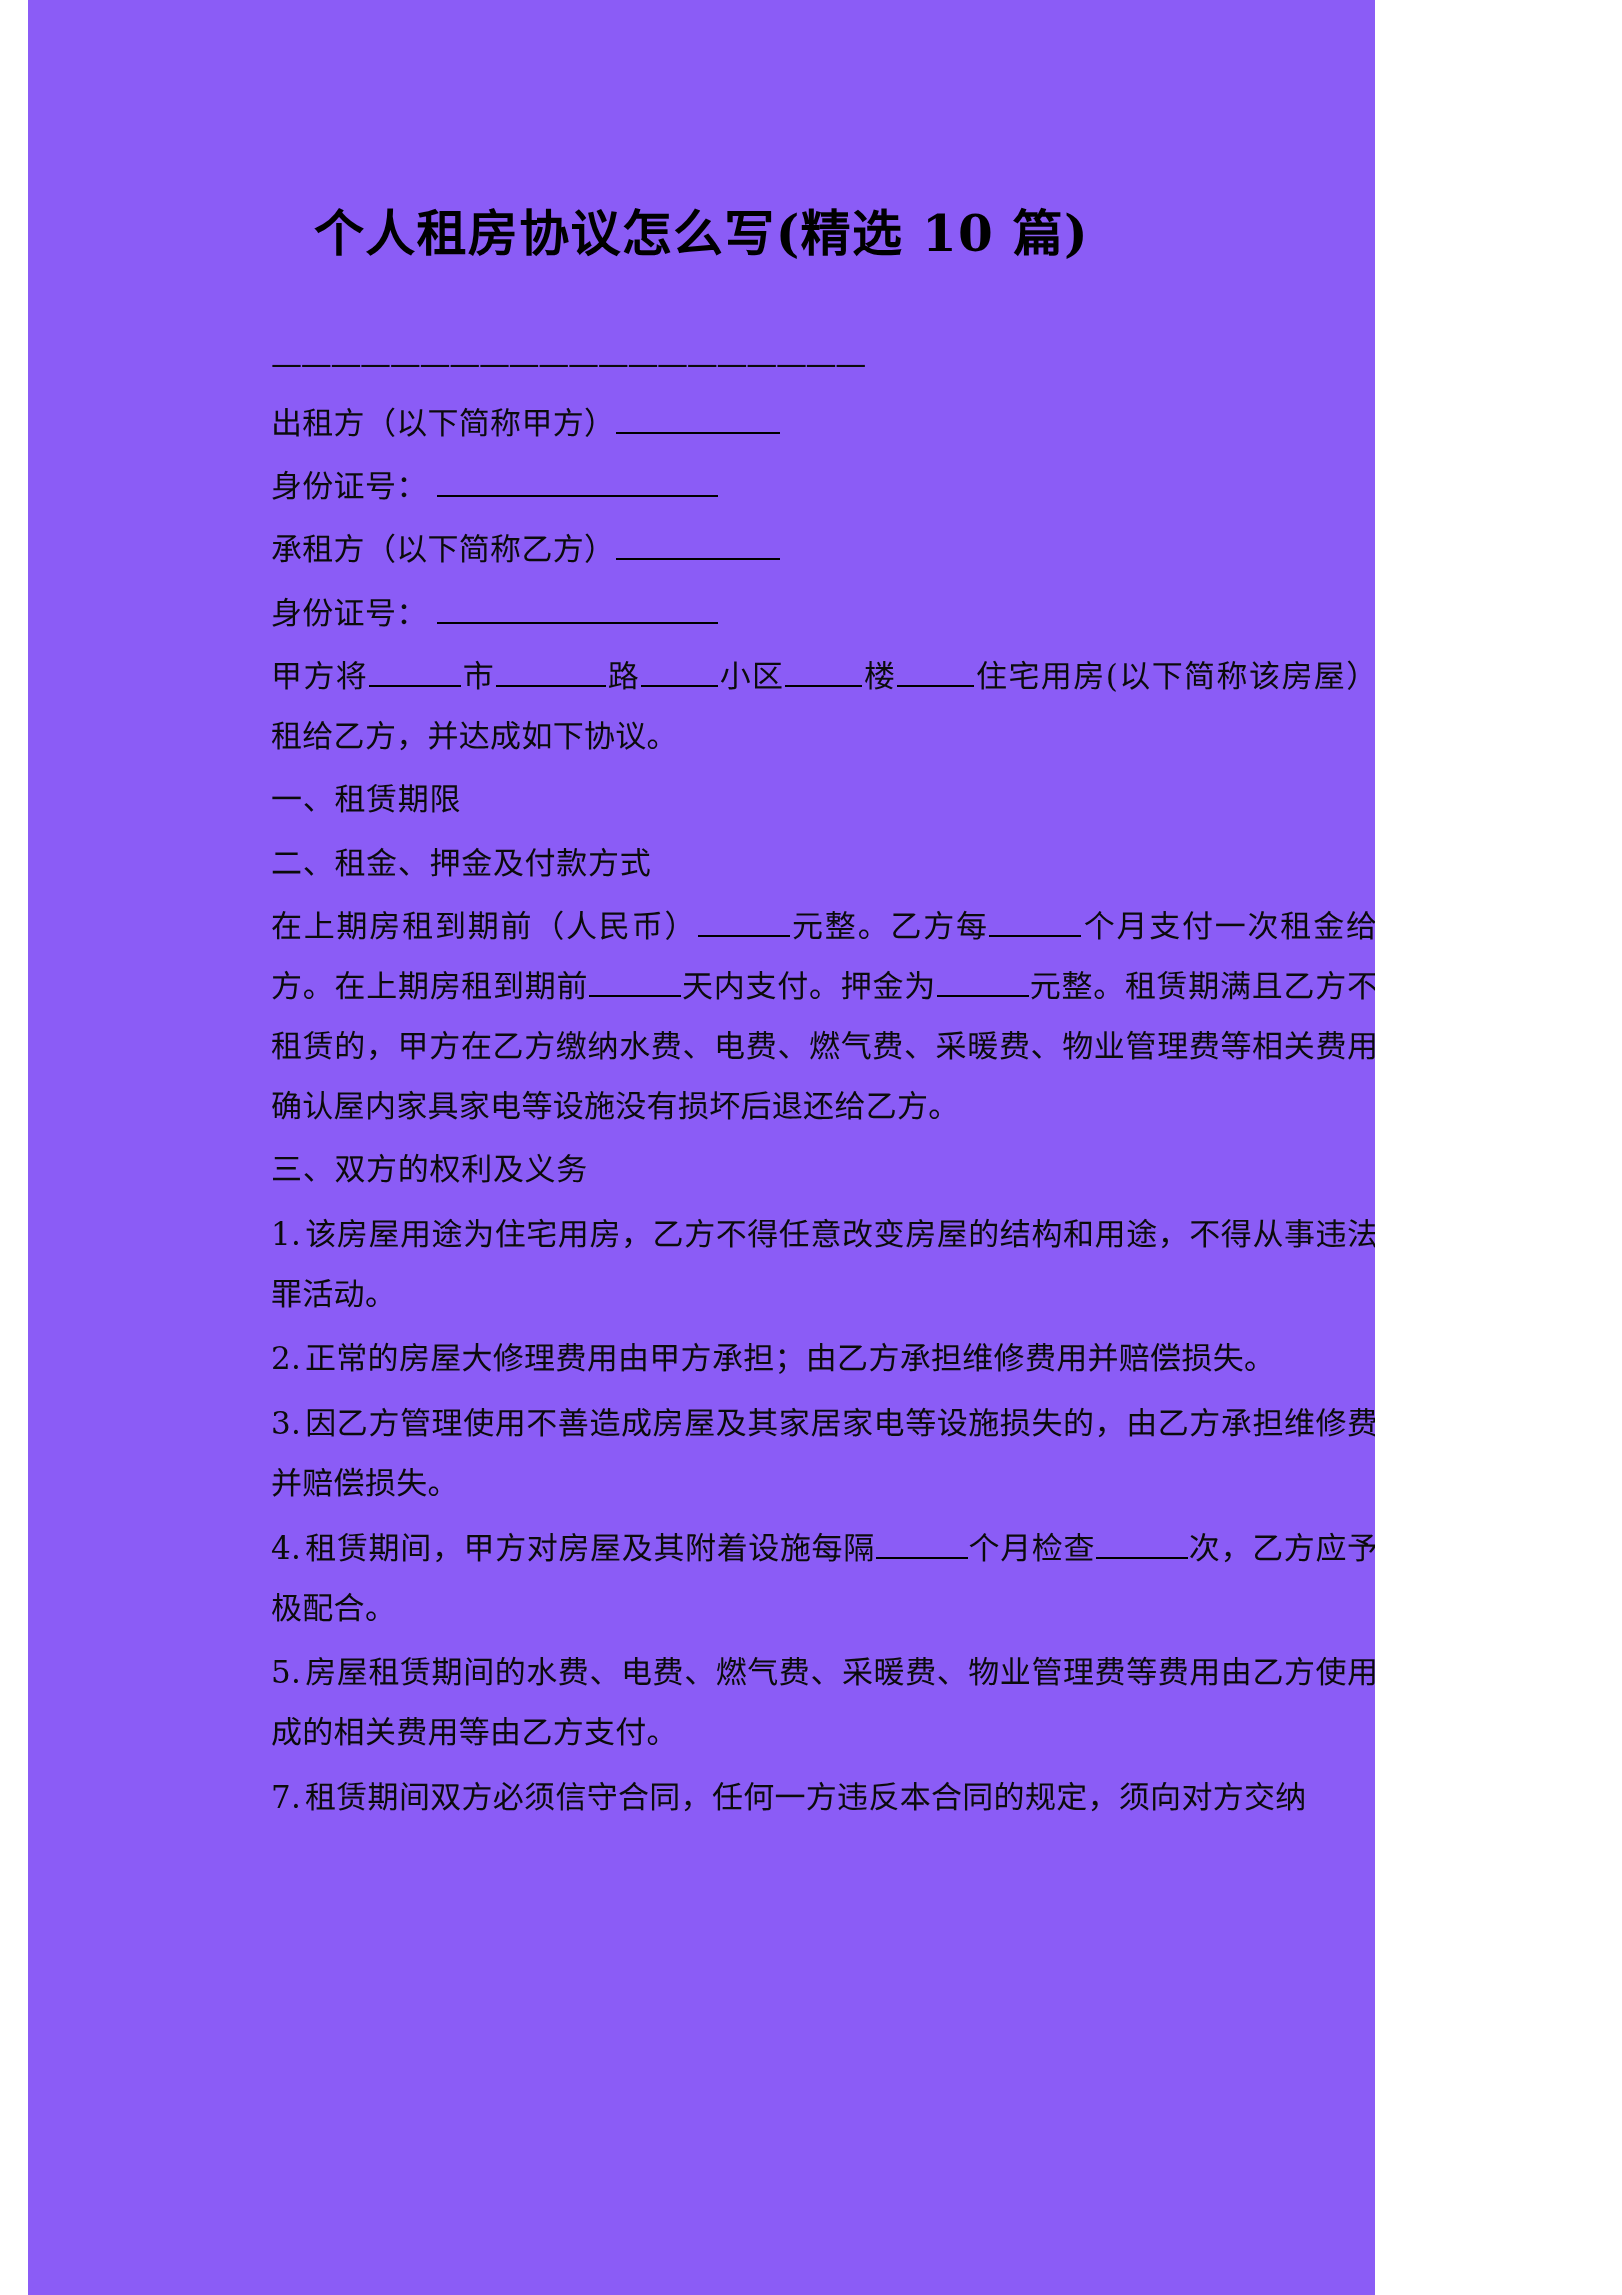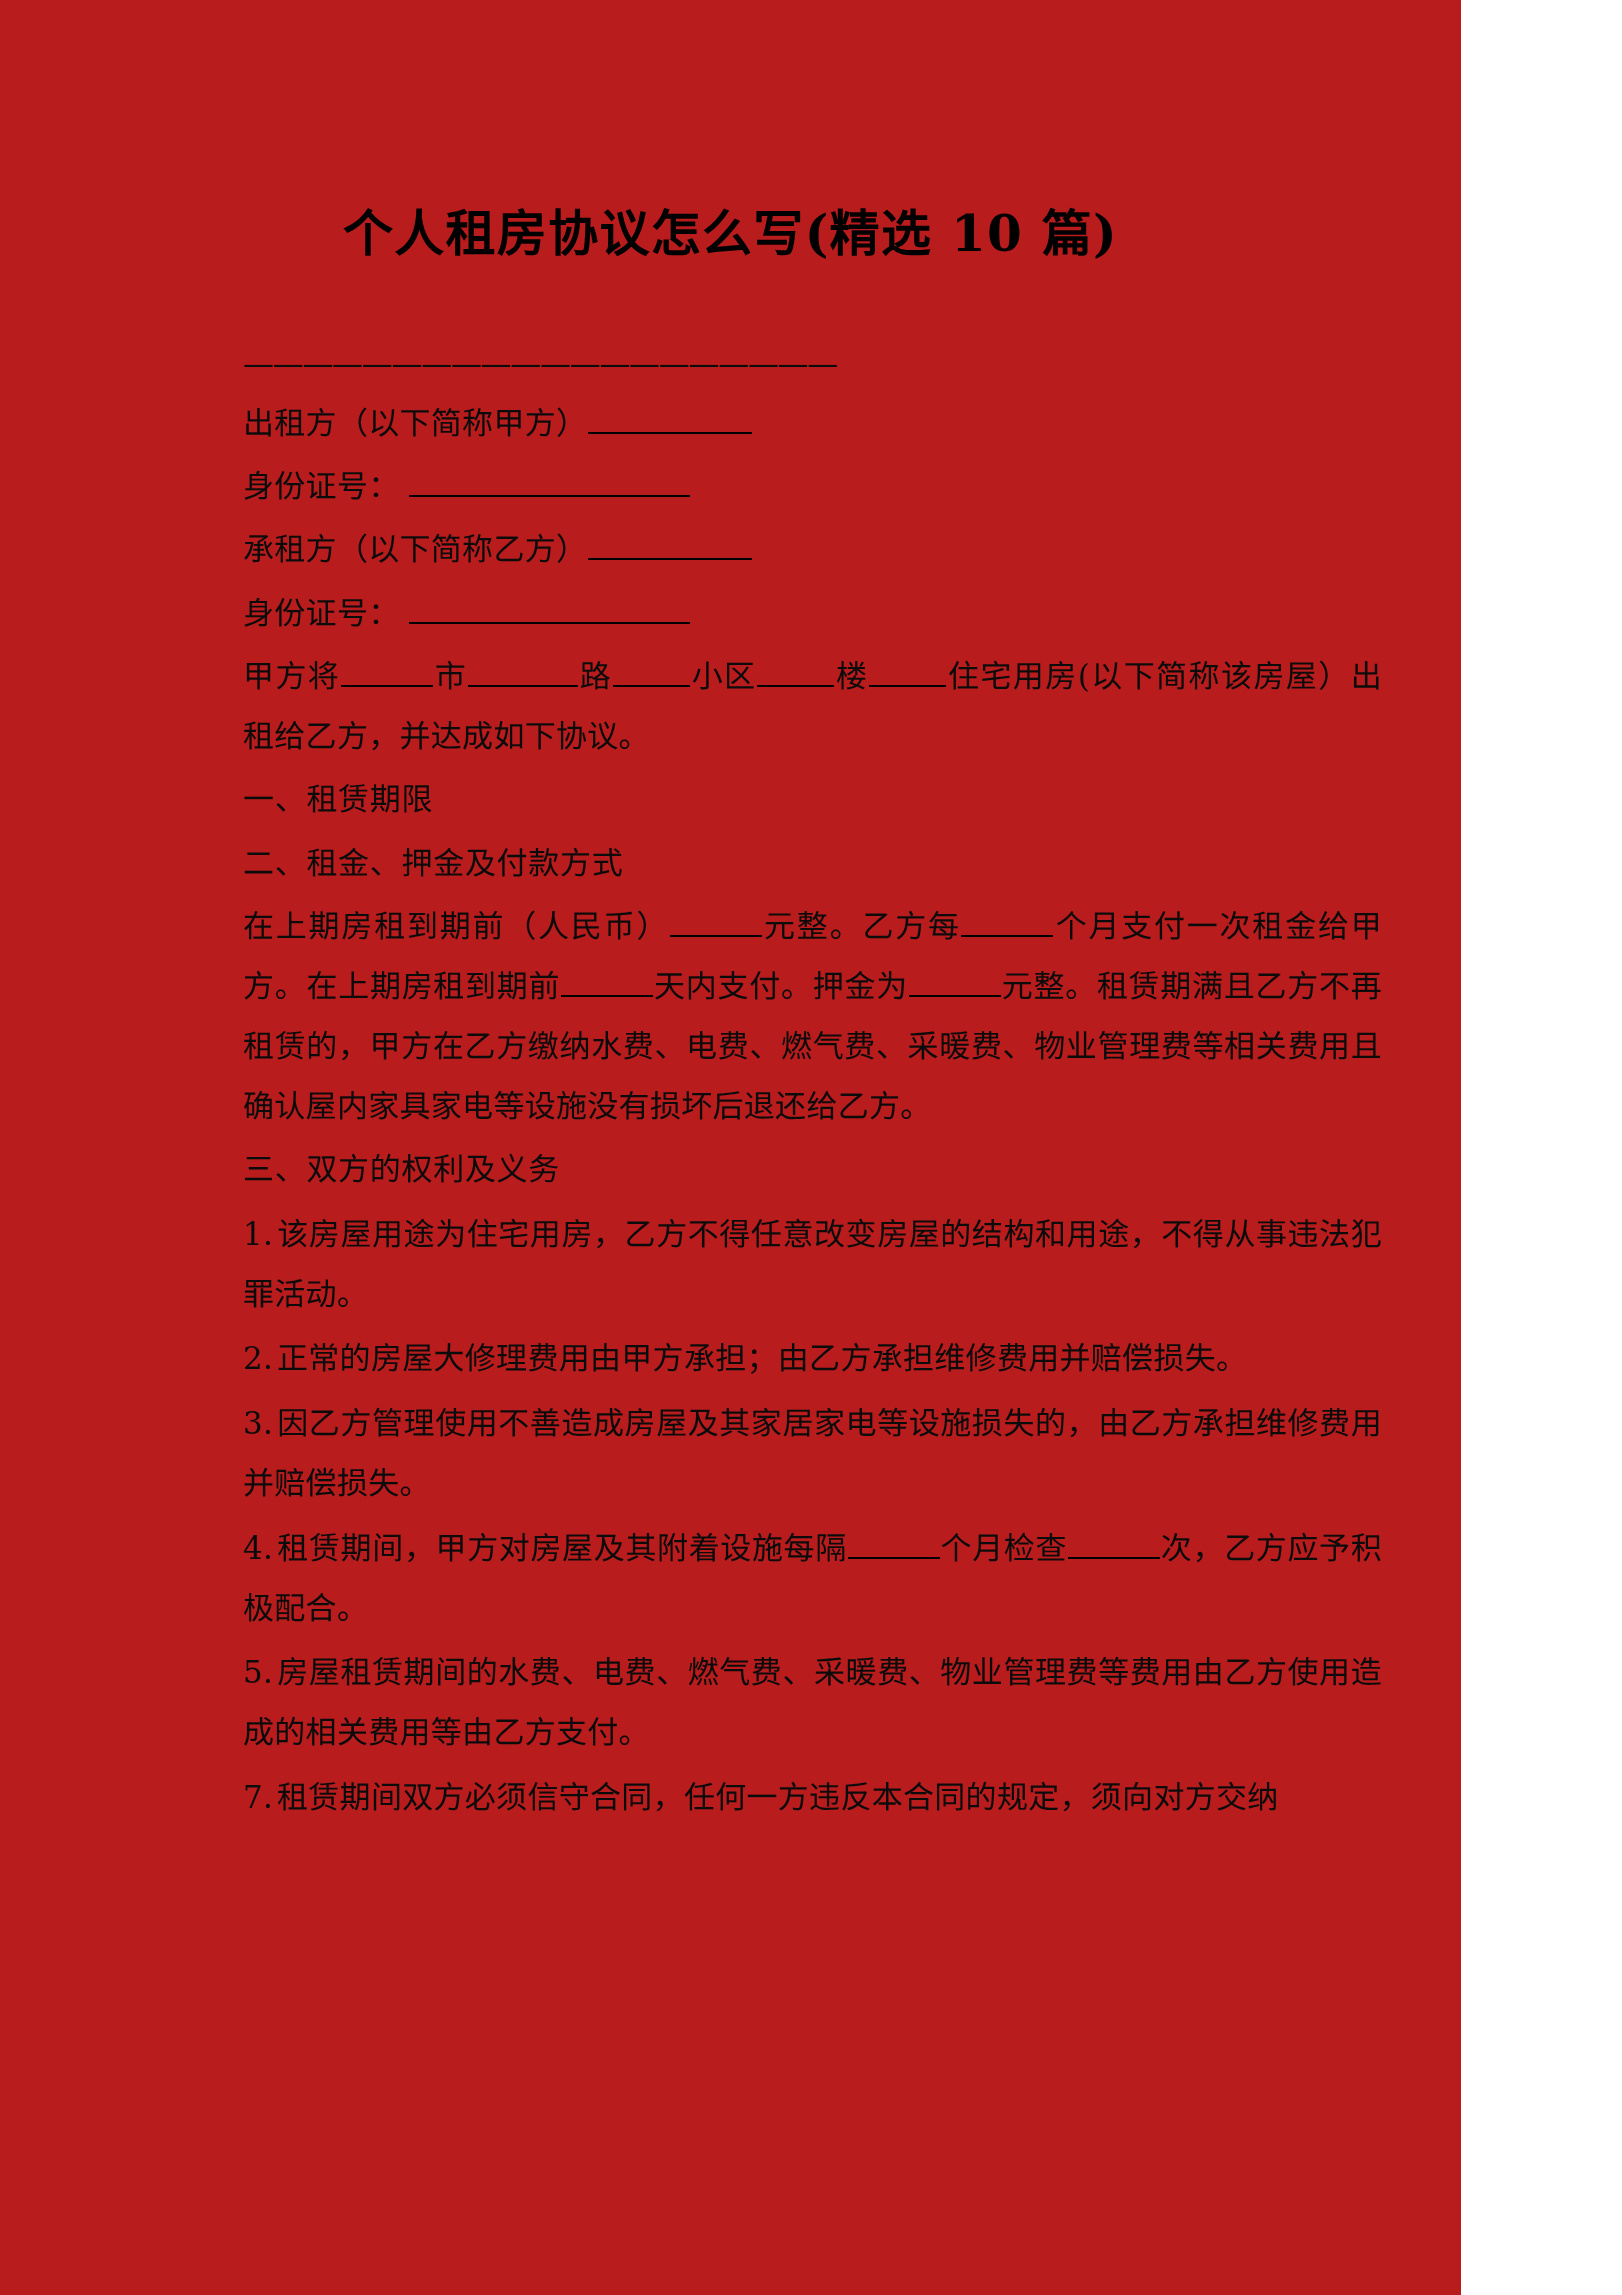--- a/index.html
+++ b/index.html
@@ -4,25 +4,26 @@
 <title>个人租房协议怎么写(精选 10 篇)</title>
 <style>
   html, body {
     margin: 0;
     padding: 0;
     background: #ffffff;
   }
 
   .page {
     position: relative;
-    width: 1461px;
+    width: 1347px;
     height: 2295px;
-    background: #b91c1c;
+    background: #8b5cf6;
     overflow: hidden;
     box-sizing: border-box;
+    margin-left: 28px;
   }
 
   
   .doc-title {
     position: absolute;
     left: 0;
     right: 0;
     top: 169px;
     text-align: center;
     font-family: "DejaVu Serif", "Liberation Serif", serif;

